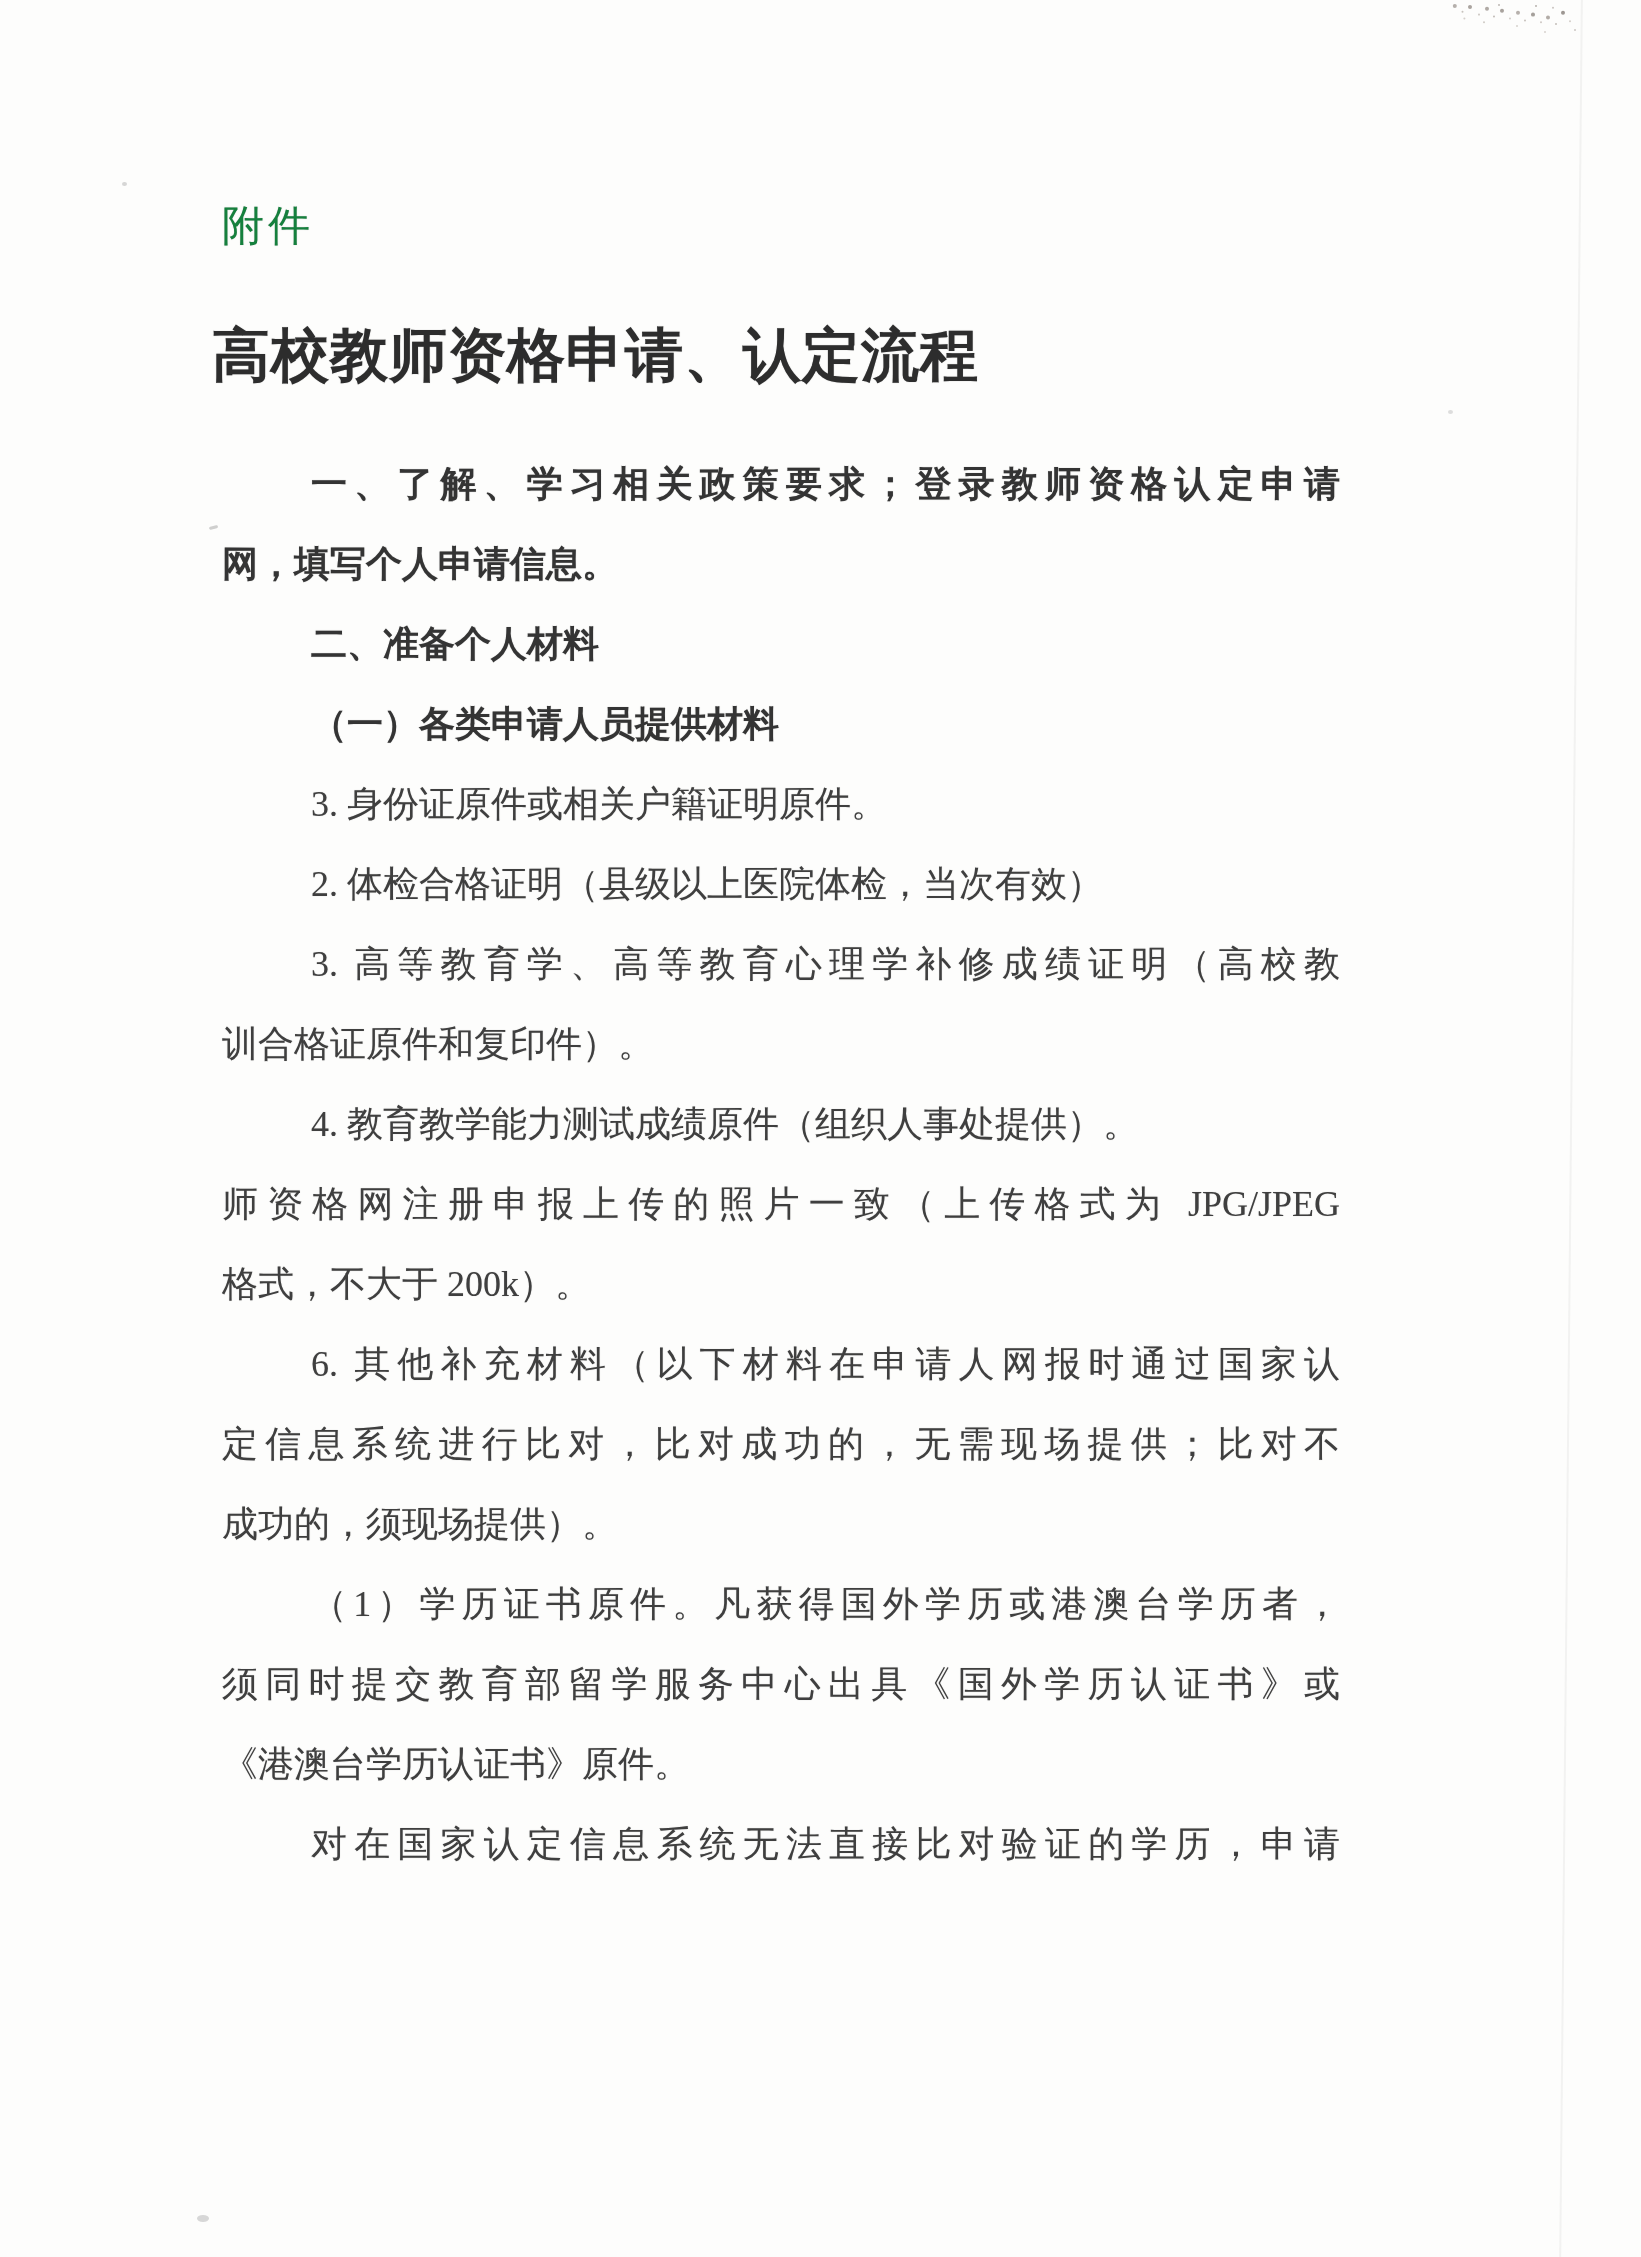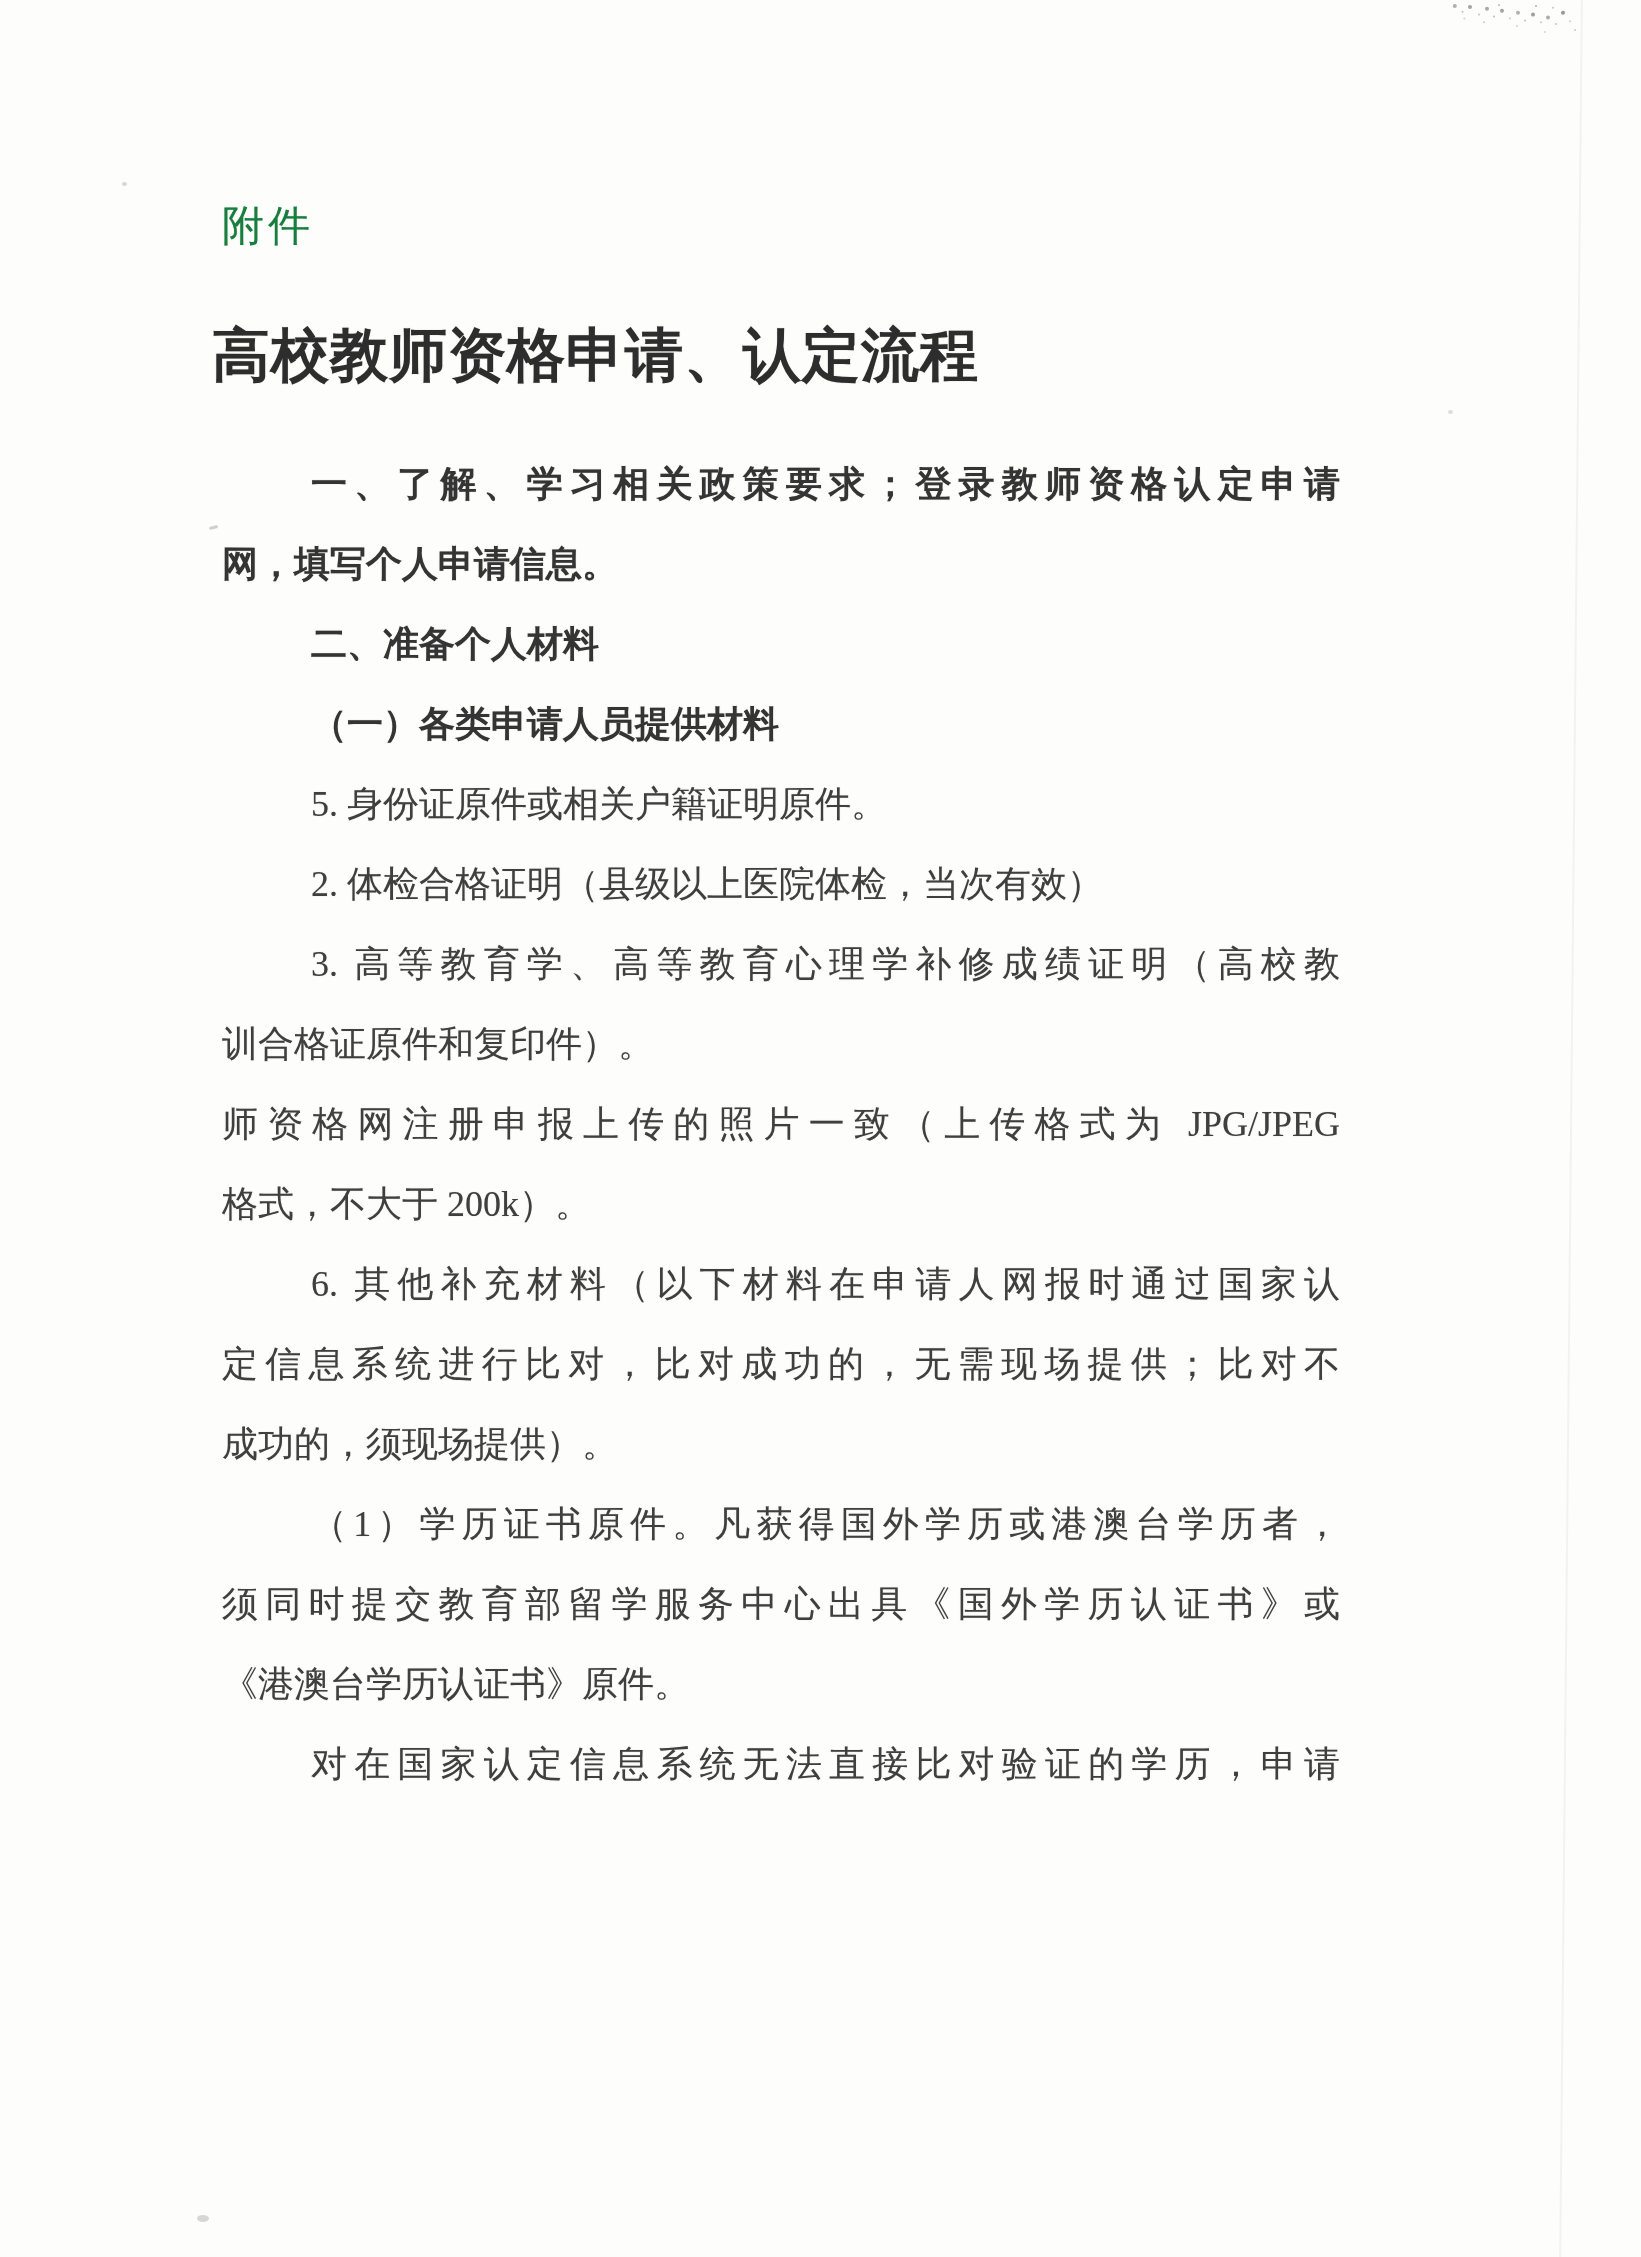--- a/index.html
+++ b/index.html
@@ -85,24 +85,25 @@
 
   <div class="attachment">附件</div>
 
   <h1 class="title">高校教师资格申请、认定流程</h1>
 
   <div class="body">
     <div class="line b i j">一、了解、学习相关政策要求；登录教师资格认定申请</div>
     <div class="line b">网，填写个人申请信息。</div>
     <div class="line b i">二、准备个人材料</div>
     <div class="line b i">（一）各类申请人员提供材料</div>
-    <div class="line i">5. 身份证原件或相关户籍证明原件。</div>
+    <div class="line i">3. 身份证原件或相关户籍证明原件。</div>
     <div class="line i">2. 体检合格证明（县级以上医院体检，当次有效）</div>
     <div class="line i j">3. 高等教育学、高等教育心理学补修成绩证明（高校教</div>
     <div class="line">训合格证原件和复印件）。</div>
+    <div class="line i">4. 教育教学能力测试成绩原件（组织人事处提供）。</div>
     <div class="line j">师资格网注册申报上传的照片一致（上传格式为 JPG/JPEG</div>
     <div class="line">格式，不大于 200k）。</div>
     <div class="line i j">6. 其他补充材料（以下材料在申请人网报时通过国家认</div>
     <div class="line j">定信息系统进行比对，比对成功的，无需现场提供；比对不</div>
     <div class="line">成功的，须现场提供）。</div>
     <div class="line i j">（1）学历证书原件。凡获得国外学历或港澳台学历者，</div>
     <div class="line j">须同时提交教育部留学服务中心出具《国外学历认证书》或</div>
     <div class="line">《港澳台学历认证书》原件。</div>
     <div class="line i j">对在国家认定信息系统无法直接比对验证的学历，申请</div>
   </div>

